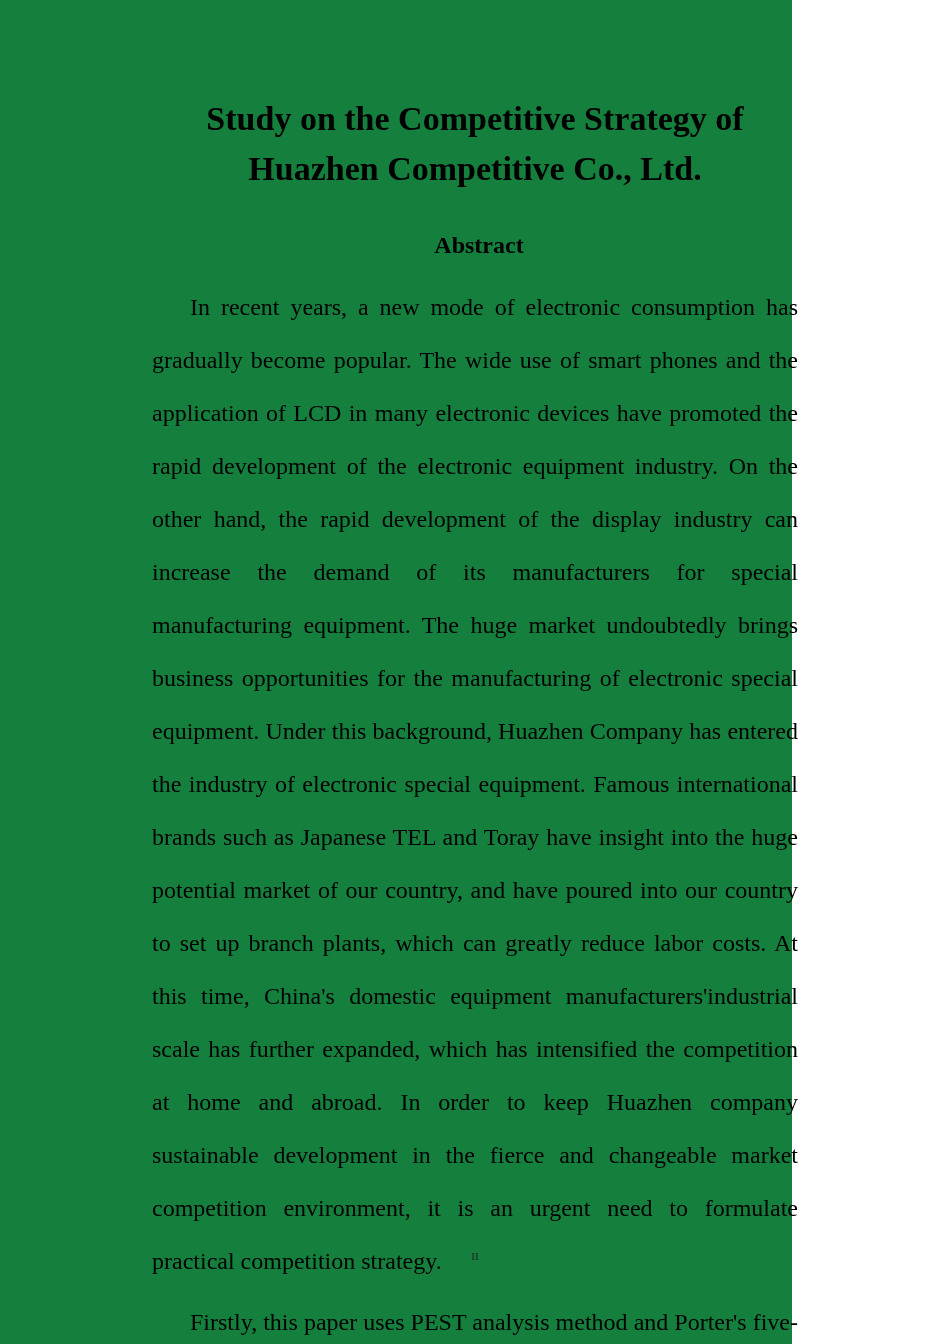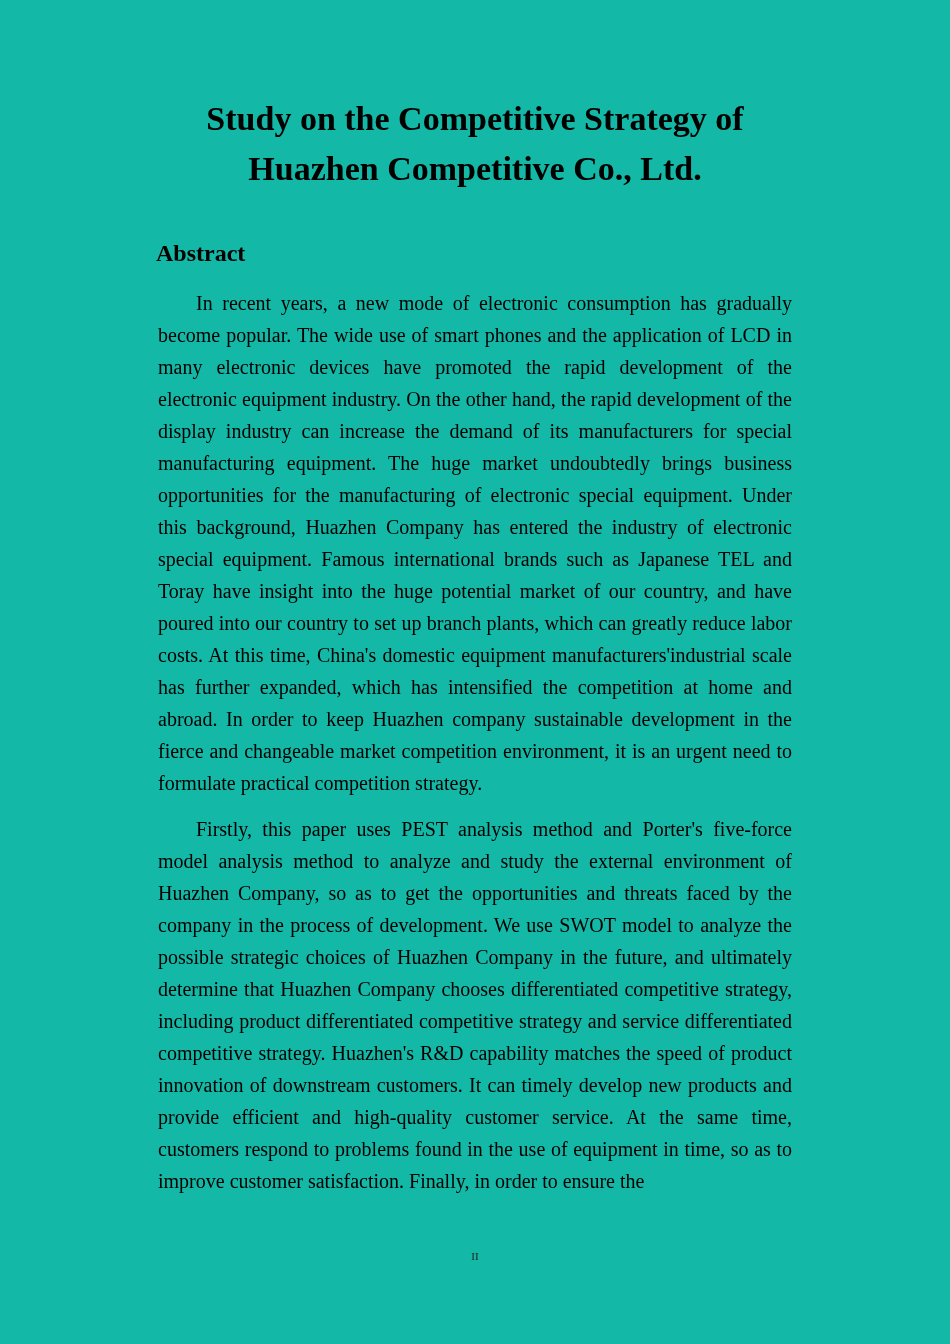--- a/index.html
+++ b/index.html
@@ -11,58 +11,58 @@
     width: 950px;
     height: 1344px;
     position: relative;
     overflow: hidden;
     font-family: "Liberation Serif", "DejaVu Serif", serif;
     color: #000000;
   }
   .page {
     position: absolute;
     left: 0; top: 0;
-    width: 950px;
+    width: 792px;
     height: 1344px;
-    background: #14b8a6;
+    background: #15803d;
   }
   .title {
     position: absolute;
     left: 144px;
     width: 662px;
     top: 94px;
     margin: 0;
     text-align: center;
     font-weight: bold;
     font-size: 34px;
     line-height: 50px;
     letter-spacing: 0px;
   }
   .title span { display: block; }
   .abstract-heading {
     position: absolute;
     left: 144px;
     width: 662px;
     top: 224px;
-    margin: 12px;
-    text-align: left;
+    margin: 4px;
+    text-align: center;
     font-weight: bold;
     font-size: 24px;
     line-height: 34px;
   }
   .abstract-body {
     position: absolute;
     left: 144px;
     width: 662px;
     top: 273px;
   }
   .abstract-body p {
-    margin: 14px;
-    font-size: 20px;
-    line-height: 32px;
+    margin: 8px;
+    font-size: 24px;
+    line-height: 53px;
     text-align: justify;
     text-indent: 38px;
     hyphens: none;
   }
   .page-number {
     position: absolute;
     left: 0;
     width: 950px;
     top: 1248px;
     text-align: center;

